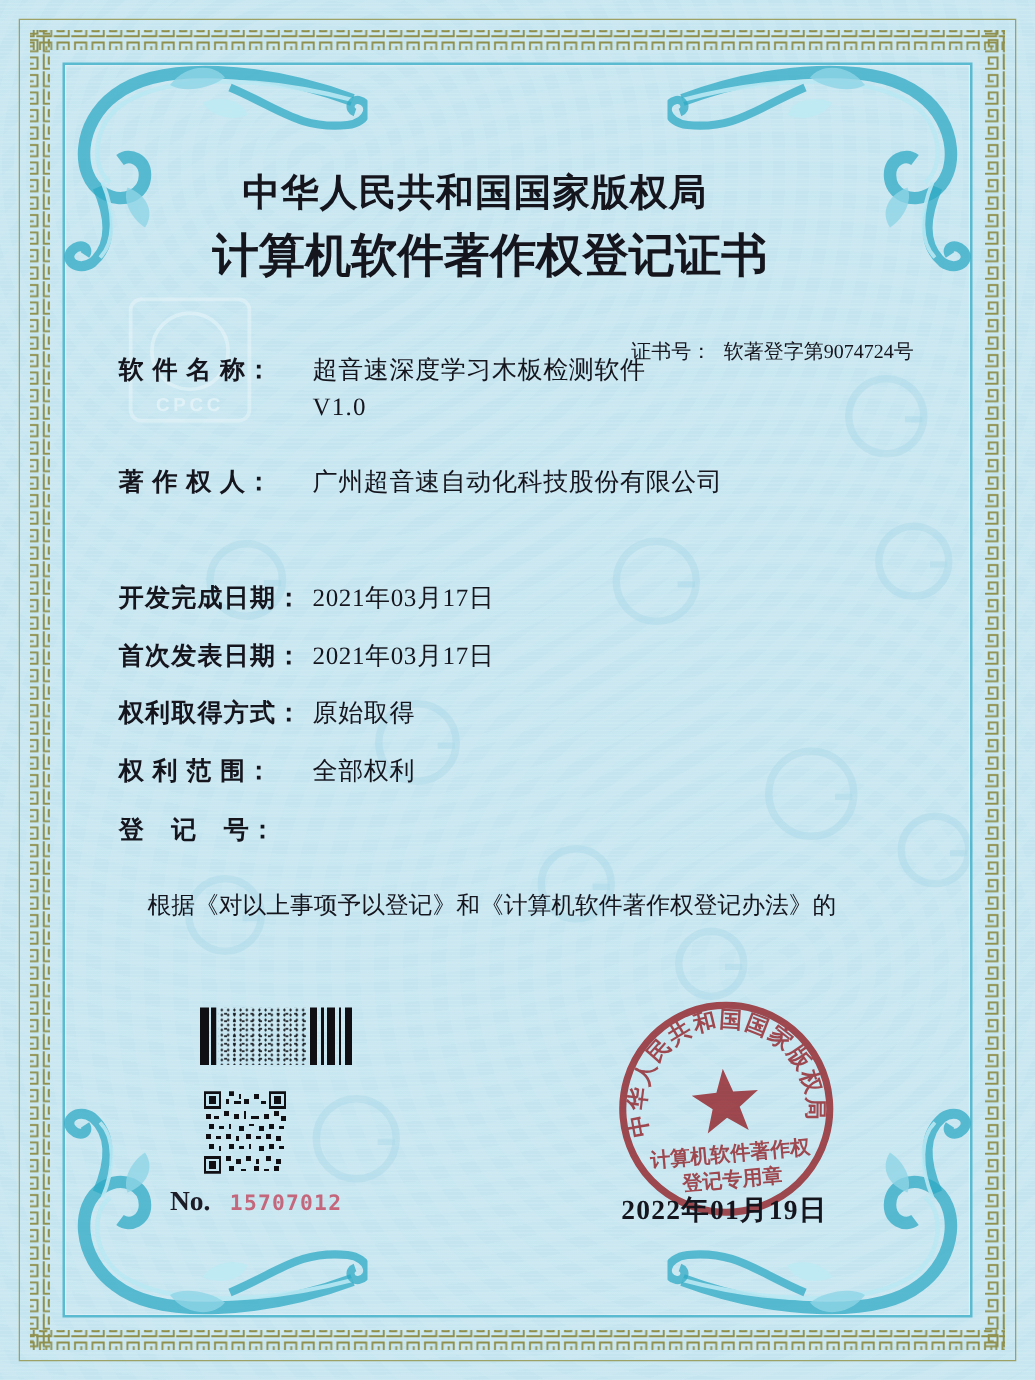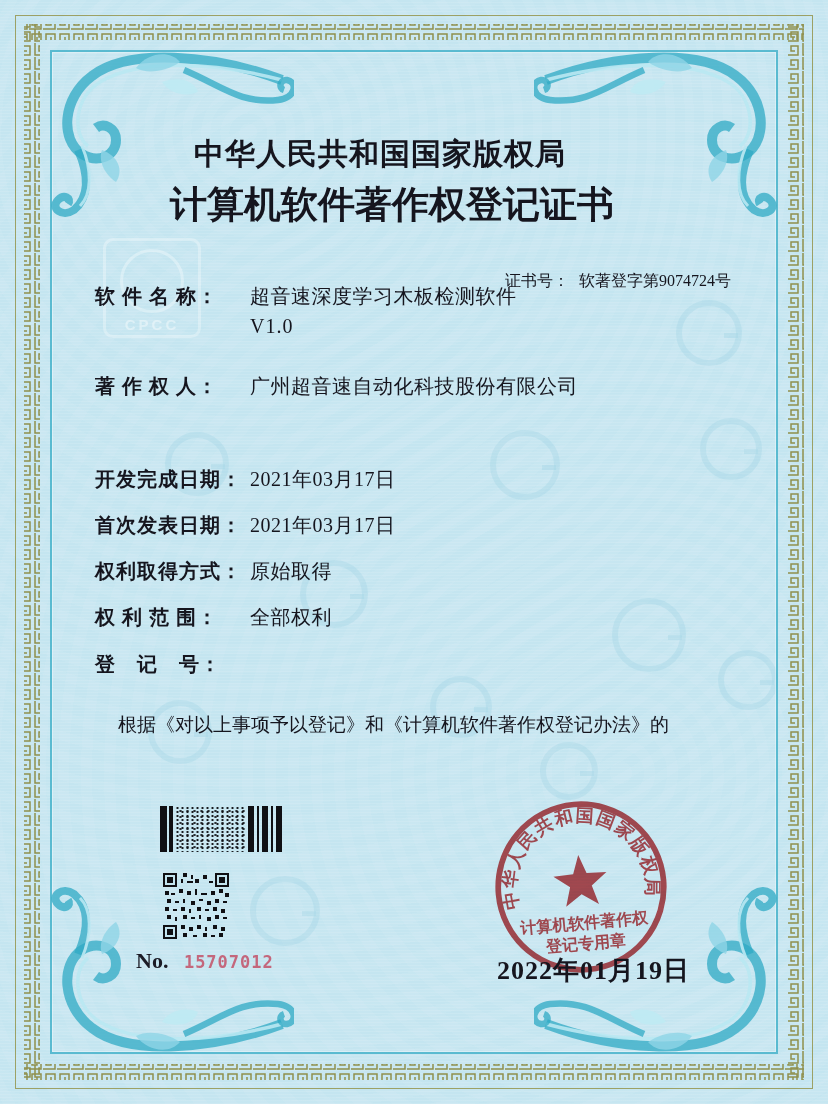--- a/index.html
+++ b/index.html
@@ -57,21 +57,21 @@
     background-size:5px 4px,7px 6px;background-position:0 0,2px 2px;}
   .bc-right{width:36px;background:repeating-linear-gradient(90deg,#101014 0 6px,transparent 6px 9px,#101014 9px 11px,transparent 11px 14px);}
   .qr{position:absolute;left:163px;top:873px;width:66px;height:66px;}
   
   .serial{position:absolute;left:136px;top:948px;font-size:22px;}
   .serial .no{font-weight:bold;color:#1c1c26;text-align:center;}
   .serial .num{margin-left:10px;font-family:"DejaVu Sans Mono",monospace;font-size:17px;letter-spacing:1px;
                color:#c4677c;font-weight:bold;}
   .seal{position:absolute;left:492px;top:798px;width:178px;height:178px;transform:rotate(-5deg);
         opacity:.9;mix-blend-mode:multiply;}
-  .issue-date{position:absolute;left:497px;top:953px;font-size:26px;font-weight:600;letter-spacing:1px;}
+  .issue-date{position:absolute;left:497px;top:953px;font-size:22px;font-weight:600;letter-spacing:1px;}
 </style>
 </head>
 <body>
 
 <div class="page">
 
   <svg width="0" height="0" style="position:absolute" aria-hidden="true">
     <defs>
       <pattern id="gkh" width="14" height="16" patternUnits="userSpaceOnUse">
         <path d="M1,13 H13 V2 H4 V9 H9 V5" fill="none" stroke="#8f8f4b" stroke-width="1.5"></path>

